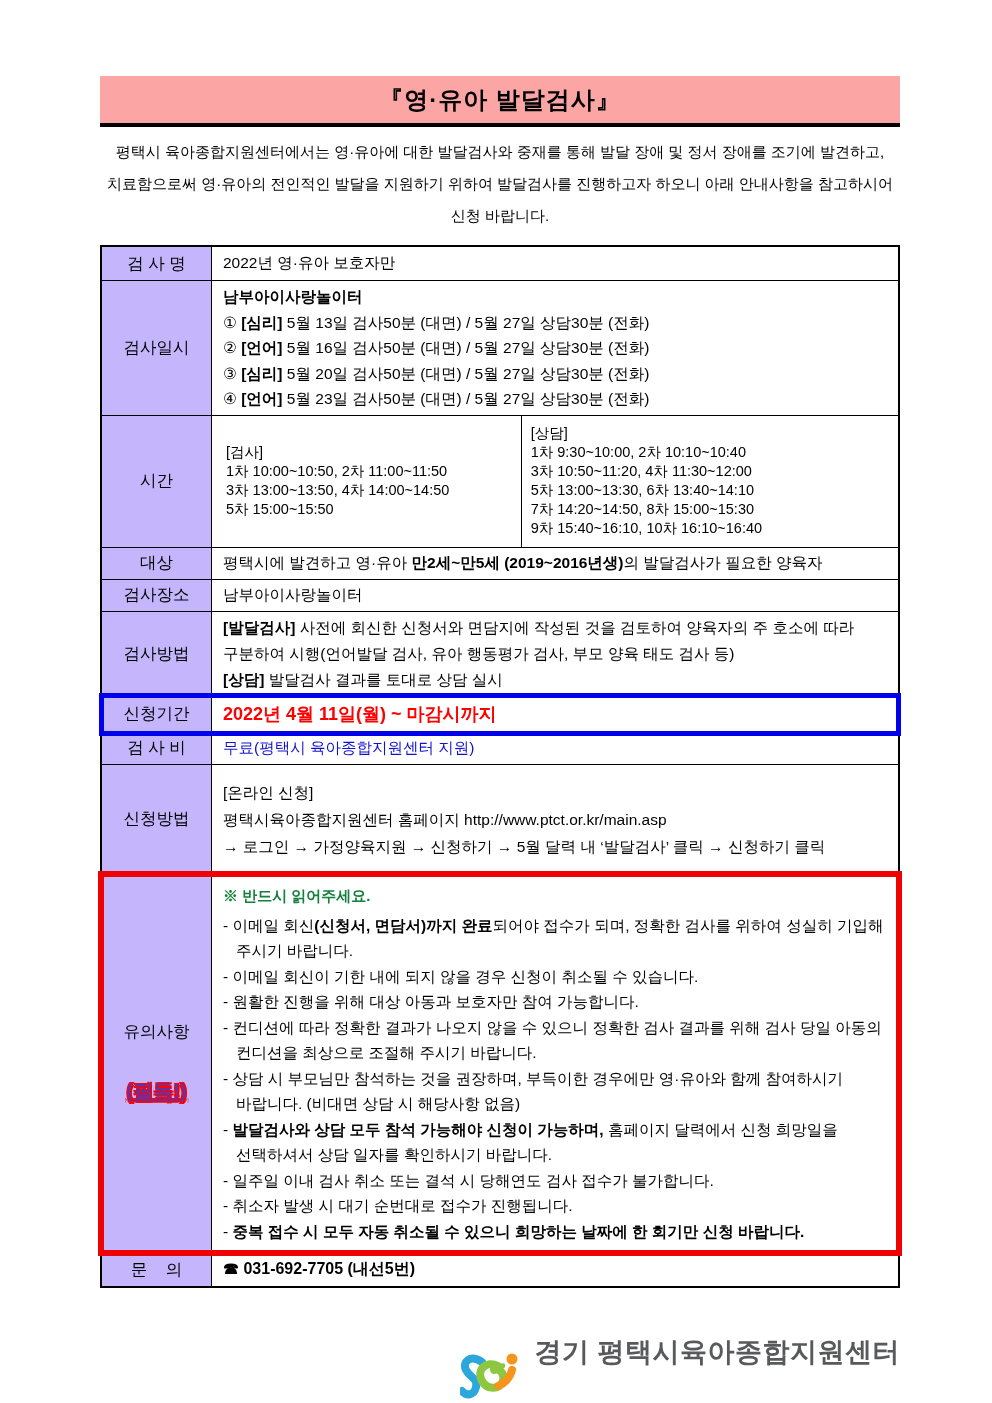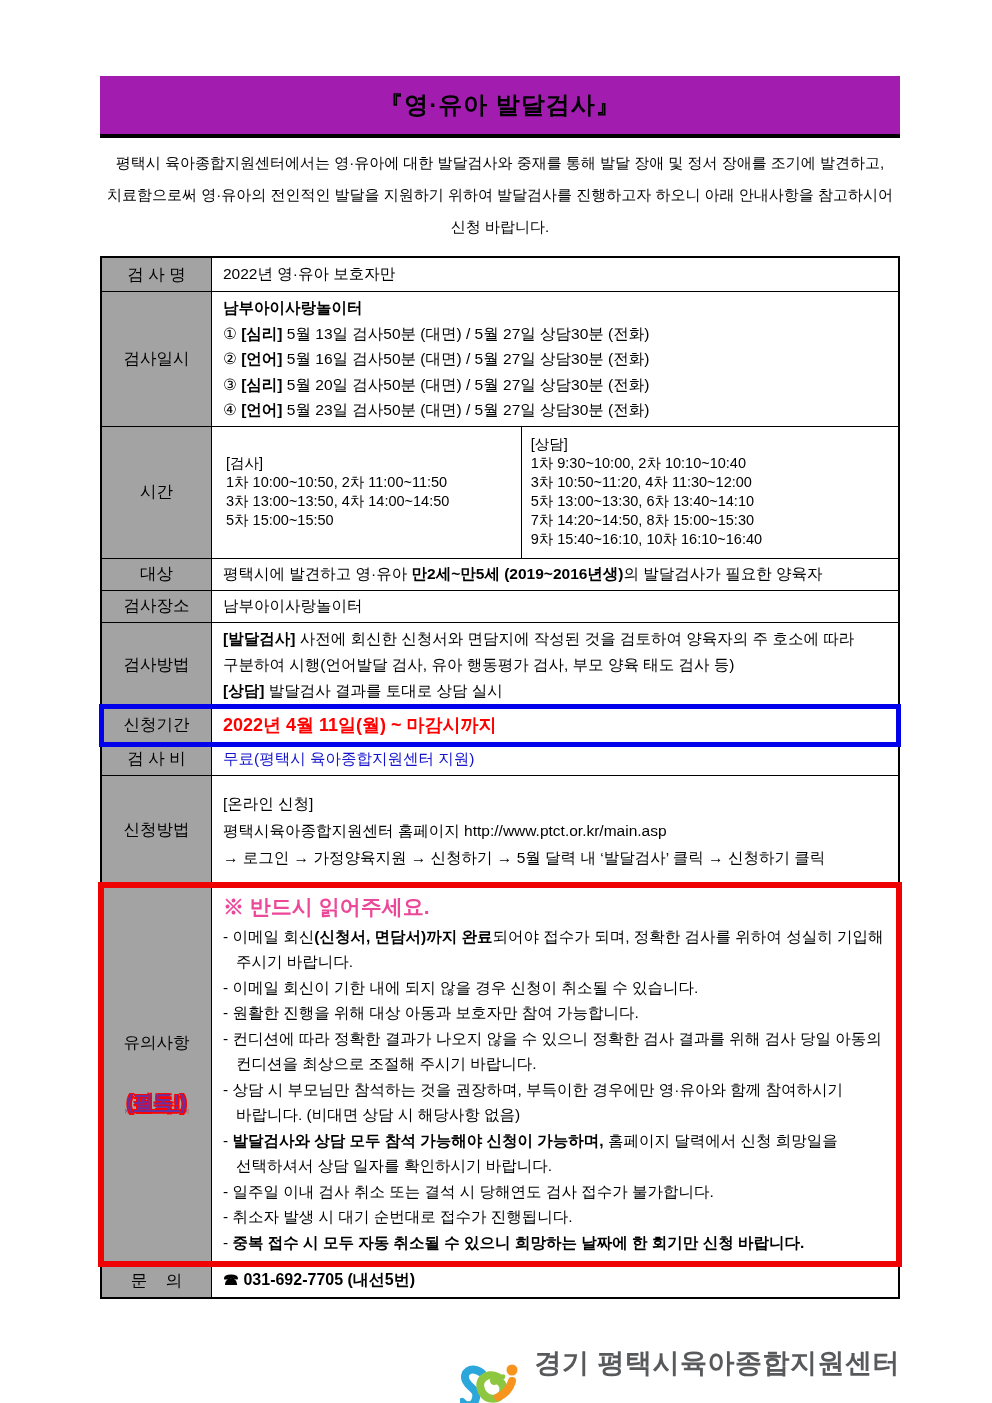--- a/index.html
+++ b/index.html
@@ -2,32 +2,32 @@
 <html><head>
 <meta charset="utf-8">
 <style>
   * { box-sizing: border-box; }
   html,body { margin:0; padding:0; background:#fff; }
   body { width:992px; height:1403px; font-family:"Liberation Sans", sans-serif; color:#000; }
   .page { position:relative; width:992px; height:1403px; background:#fff; overflow:hidden; }
   .doc { position:absolute; left:100px; top:76px; width:800px; }
 
   
-  .title-bar { background:#a21caf; border-bottom:4px solid #000; height:62px;
+  .title-bar { background:#fca5a5; border-bottom:4px solid #000; height:51px;
                display:flex; align-items:center; justify-content:center; }
   .title-text { font-size:24px; font-weight:bold; letter-spacing:1px; }
 
   
   .intro { margin:9px 2px 13px; font-size:15px; line-height:32px; text-align:center; word-break:keep-all; }
 
   
   .table { border:2px solid #000; }
   .row { display:flex; position:relative; border-top:1px solid #000; background:#fff; }
   .row:first-child { border-top:0; }
-  .label { flex:0 0 110px; background:#a3a3a3; border-right:1px solid #000;
+  .label { flex:0 0 110px; background:#c4b5fd; border-right:1px solid #000;
            display:flex; flex-direction:column; align-items:center; justify-content:center;
            font-size:16.5px; white-space:pre; text-align:center; padding:2px 0; }
   .content { flex:1; min-width:0; padding:3px 11px; font-size:15.5px;
              display:flex; flex-direction:column; justify-content:center; word-break:keep-all; }
 
   .h-name    { min-height:33px; }
   .h-schedule{ min-height:128px; }
   .h-time    { min-height:132px; }
   .h-target  { min-height:32px; }
   .h-place   { min-height:32px; }
@@ -51,21 +51,21 @@
   .method-line { line-height:26px; }
 
   .period-value { color:#ff0000; font-weight:bold; font-size:18px; line-height:1; }
   .fee-value    { color:#1212cc; }
 
   .apply-line { line-height:27px; }
   .apply-line.hl { background:#fff8cd; font-weight:bold; }
   .docs { font-size:17.5px; font-weight:bold; text-decoration:underline; }
 
   .notes-content { padding:6px 11px 8px; justify-content:flex-start; }
-  .notes-header { color:#ec4899; font-weight:bold; font-size:21px; line-height:30px; margin-bottom:2px; }
+  .notes-header { color:#15803d; font-weight:bold; font-size:15px; line-height:30px; margin-bottom:2px; }
   .note-line { line-height:25.5px; padding-left:13px; text-indent:-13px; }
   .notes-label-main { line-height:1.2; }
   .notes-label-must { margin-top:36px; color:#6a2fa0; font-weight:bold; font-size:20px;
                       text-shadow: 1.5px 1.5px 0 #ff0000, -1px -1px 0 #ff0000, 1.5px -1px 0 #ff0000, -1px 1.5px 0 #ff0000; text-decoration: underline; }
 
   .contact-value { font-weight:bold; font-size:16px; }
 
   
   .row.box-blue::after { content:""; position:absolute; left:-3px; right:-3px; top:-4px; bottom:-4px;
                          border:5px solid #0101ec; pointer-events:none; z-index:3; }

